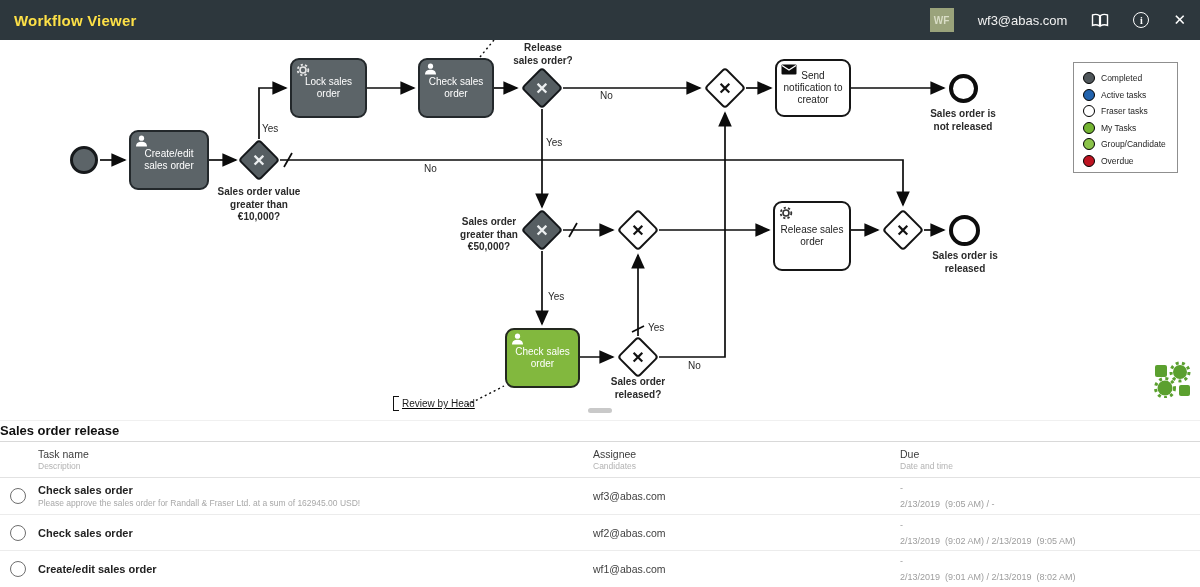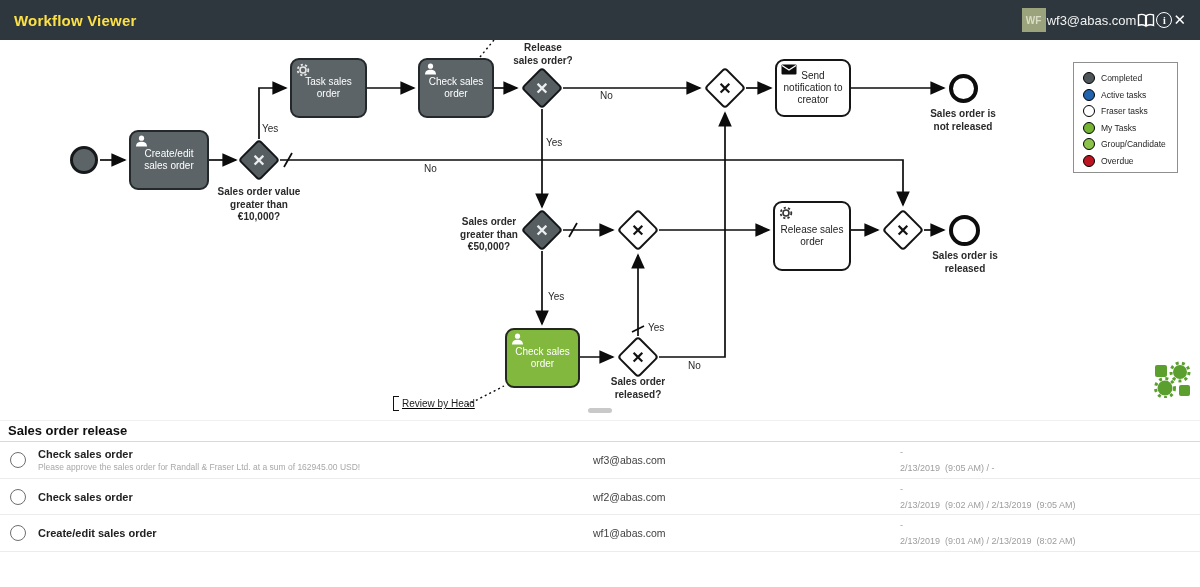--- a/index.html
+++ b/index.html
@@ -4,21 +4,21 @@
 <style>
   * { margin:0; padding:0; box-sizing:border-box; }
   html,body { width:1200px; height:587px; overflow:hidden; background:#fff;
     font-family:"Liberation Sans", sans-serif; }
 
   
   .topbar { position:relative; height:40px; background:#2d373d; display:flex;
     align-items:center; padding:0 14px; }
   .topbar-title { color:#fde047; font-size:15px; font-weight:bold; letter-spacing:.2px; }
   .topbar-right { position:absolute; right:14px; top:0; height:40px; display:flex;
-    align-items:center; gap:1px; }
+    align-items:center; gap:24px; }
   .avatar { width:24px; height:24px; background:#9aa37b; color:#d9ddc6; font-size:10px;
     display:flex; align-items:center; justify-content:center; font-weight:bold; }
   .user-email { color:#f2f2f2; font-size:13px; }
   .tb-icon { color:#fff; display:flex; align-items:center; justify-content:center;
     cursor:pointer; }
   .info-circle { width:16px; height:16px; border:1.5px solid #fff; border-radius:50%;
     font-size:10px; font-weight:bold; color:#fff; display:flex; align-items:center;
     justify-content:center; font-family:"Liberation Serif", serif; }
   .close-x { font-size:15px; color:#fff; }
 
@@ -64,21 +64,21 @@
   .legend-swatch { width:12px; height:12px; border-radius:50%; border:1px solid #000;
     flex:0 0 auto; }
   .legend-label { font-size:8.5px; color:#1d1d1d; }
 
   .scroll-thumb { position:absolute; left:588px; top:368px; width:24px; height:5px;
     background:#c9c9c9; border-radius:3px; }
   .brand-logo { position:absolute; left:1152px; top:318px; width:40px; height:40px; }
 
   
   .panel { position:relative; width:1200px; height:167px; border-top:1px solid #f0f0f0; }
-  .panel-title { height:21px; line-height:20px; padding-left:8px; font-size:13px;
+  .panel-title { height:21px; line-height:20px; font-size:13px;
     font-weight:bold; color:#101010; border-bottom:1px solid #d9d9d9; }
   .thead { position:relative; height:36px; border-bottom:1px solid #e2e2e2; }
   .col-task { position:absolute; left:38px; }
   .col-assignee { position:absolute; left:593px; }
   .col-due { position:absolute; left:900px; }
   .th-title { font-size:10.5px; color:#3c3c3c; margin-top:6px; }
   .th-sub { font-size:8.5px; color:#b3b3b3; margin-top:1px; }
   .trow { position:relative; height:36.6px; border-bottom:1px solid #ececec;
     cursor:pointer; }
   .radio { position:absolute; left:10px; top:10px; width:16px; height:16px;
@@ -157,21 +157,21 @@
           <path d="M1,11.6 C1,7.8 3.8,6.8 6.5,6.8 C9.2,6.8 12,7.8 12,11.6 Z" fill="#fff"></path>
         </svg></span>
     <span>Create/edit sales order</span>
   </div>
 
   <div class="node node-dark" style="left:290px; top:18px; width:77px; height:60px;">
     <span class="icon-tl"><svg width="14" height="14" viewBox="0 0 14 14">
           <circle cx="7" cy="7" r="3" fill="none" stroke="#e8e8e8" stroke-width="1.6"></circle>
           <circle cx="7" cy="7" r="5.3" fill="none" stroke="#e8e8e8" stroke-width="1.8" stroke-dasharray="2.2,2.2"></circle>
         </svg></span>
-    <span>Task sales order</span>
+    <span>Lock sales order</span>
   </div>
 
   <div class="node node-dark" style="left:418px; top:18px; width:76px; height:60px;">
     <span class="icon-tl"><svg width="13" height="12" viewBox="0 0 13 12">
           <circle cx="6.5" cy="3.2" r="2.6" fill="#fff"></circle>
           <path d="M1,11.6 C1,7.8 3.8,6.8 6.5,6.8 C9.2,6.8 12,7.8 12,11.6 Z" fill="#fff"></path>
         </svg></span>
     <span>Check sales order</span>
   </div>
 
@@ -289,20 +289,34 @@
       <circle cx="13" cy="30" r="7.5" stroke="none"></circle>
       <circle cx="13" cy="30" r="9.5" fill="none" stroke-width="3" stroke-dasharray="3,3.4"></circle>
       <rect x="27" y="27" width="11" height="11" rx="2" stroke="none"></rect>
     </g>
   </svg>
 </div>
 
 <div class="panel">
   <div class="panel-title">Sales order release</div>
 
+  <div class="thead">
+    <div class="col-task">
+      <div class="th-title">Task name</div>
+      <div class="th-sub">Description</div>
+    </div>
+    <div class="col-assignee">
+      <div class="th-title">Assignee</div>
+      <div class="th-sub">Candidates</div>
+    </div>
+    <div class="col-due">
+      <div class="th-title">Due</div>
+      <div class="th-sub">Date and time</div>
+    </div>
+  </div>
 
   <div class="trow row-with-desc">
     <span class="radio"></span>
     <div class="col-task">
       <div class="row-name">Check sales order</div>
       <div class="row-desc">Please approve the sales order for Randall &amp; Fraser Ltd. at a sum of 162945.00 USD!</div>
     </div>
     <div class="col-assignee row-assignee">wf3@abas.com</div>
     <div class="col-due row-due">
       <div class="due-top">-</div>

